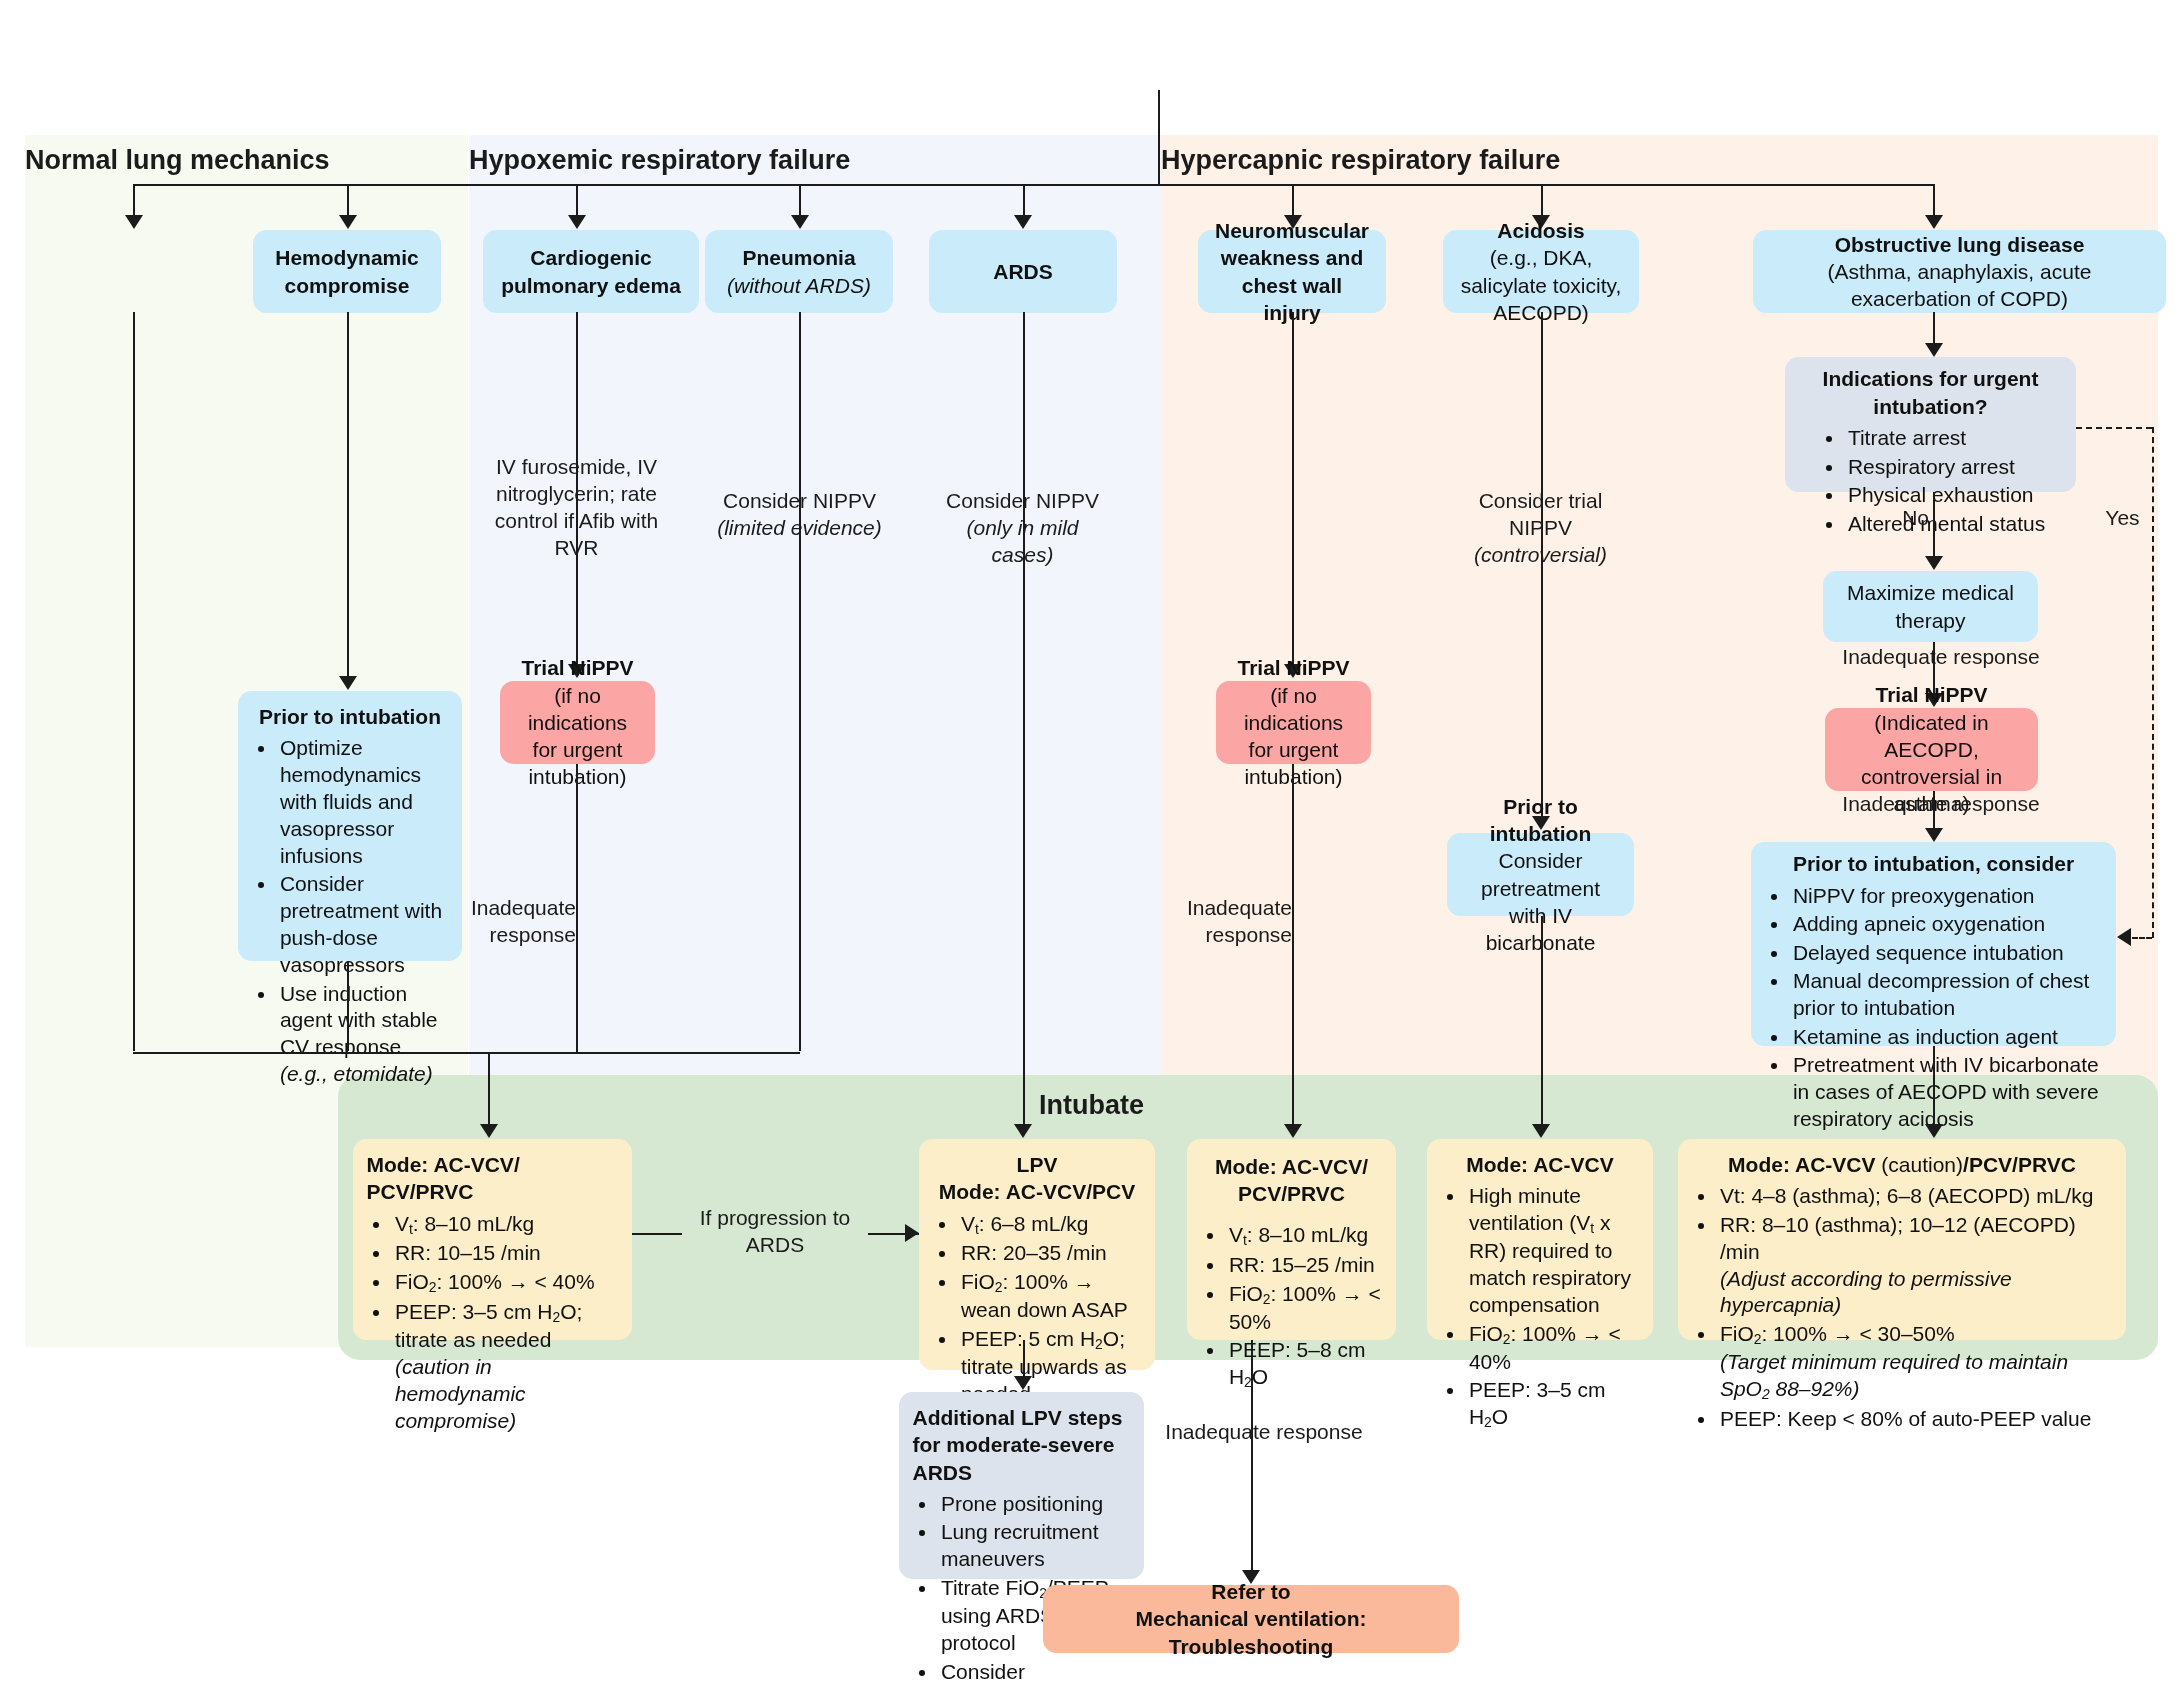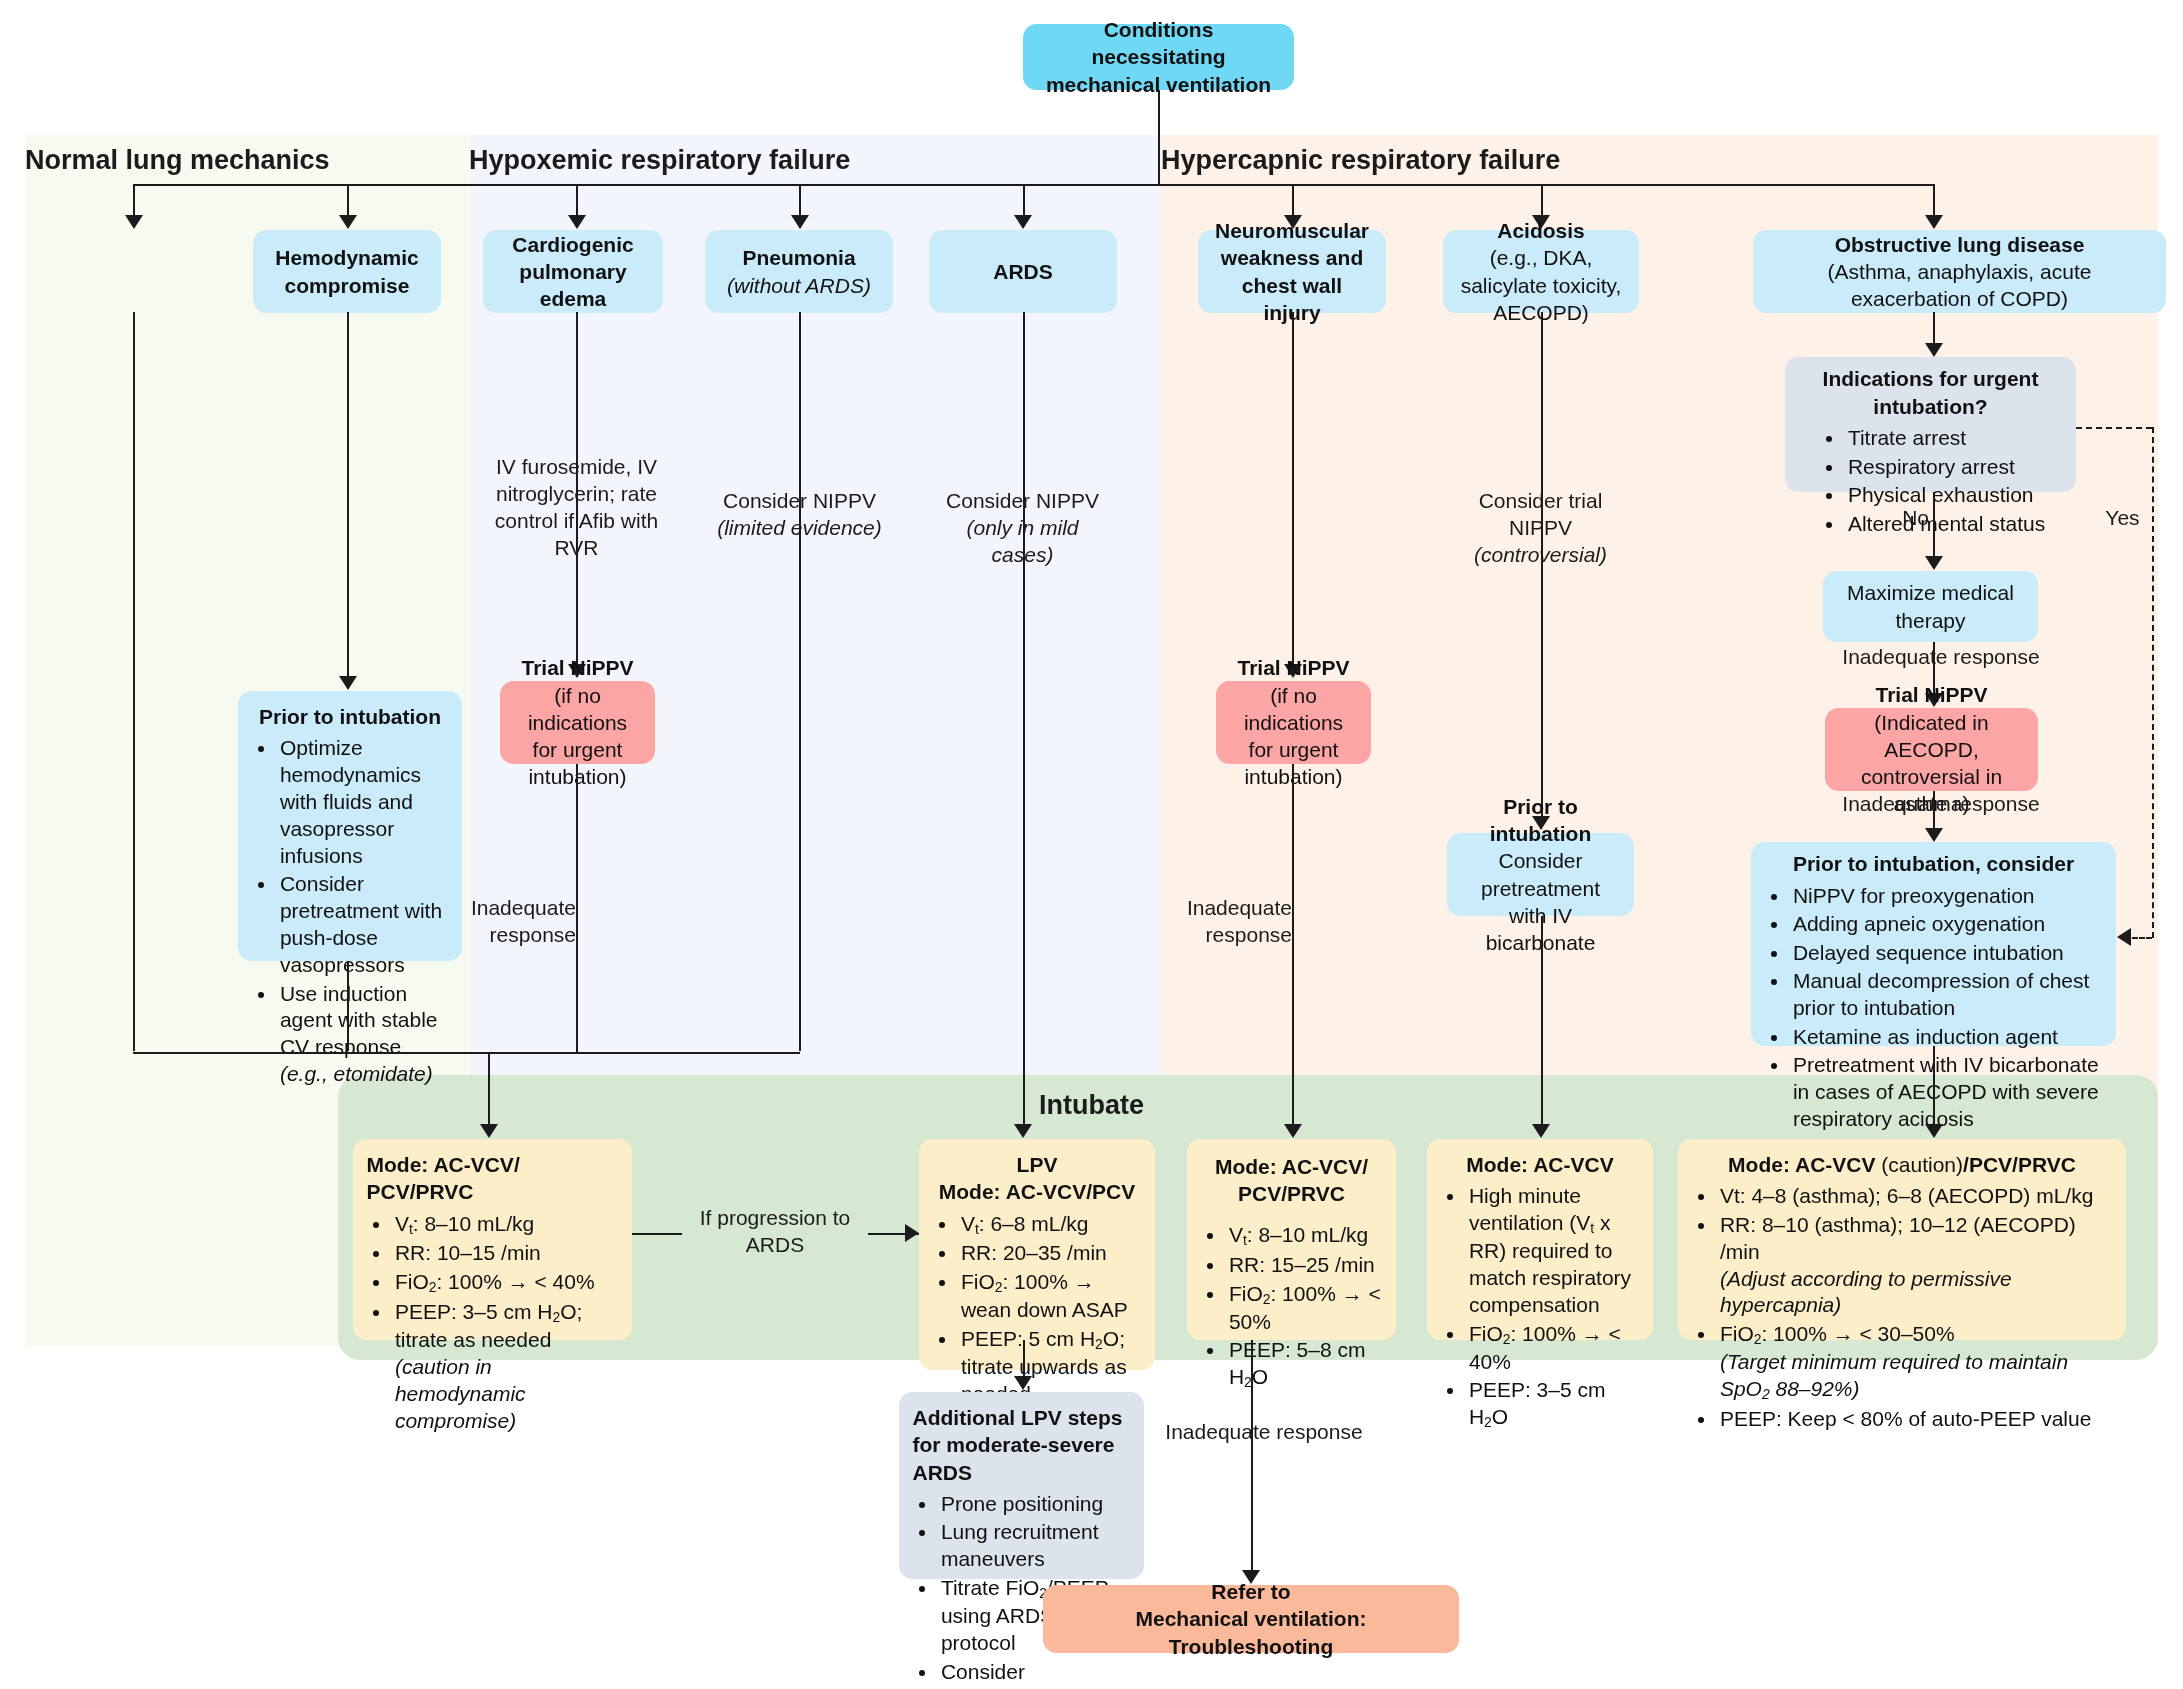--- a/index.html
+++ b/index.html
@@ -59,23 +59,20 @@
   <div class="band band-normal" style="left:25px;top:135px;width:443px;height:1212px;"></div>
   <div class="band band-hypox" style="left:469px;top:135px;width:693px;height:1212px;"></div>
   <div class="band band-hyperc" style="left:1161px;top:135px;width:997px;height:1212px;"></div>
   <div class="band band-intubate" style="left:338px;top:1075px;width:1820px;height:285px;"></div>
 
   <div class="band-title" style="left:25px;top:145px;width:443px;">Normal lung mechanics</div>
   <div class="band-title" style="left:469px;top:145px;width:693px;">Hypoxemic respiratory failure</div>
   <div class="band-title" style="left:1161px;top:145px;width:997px;">Hypercapnic respiratory failure</div>
   <div class="band-title" style="left:1039px;top:1090px;width:203px;">Intubate</div>
 
-  <div class="node n-brightblue" style="left:1023px;top:24px;width:271px;height:66px;display:flex;align-items:center;justify-content:center;">
-    <span class="ttl">Conditions necessitating mechanical ventilation</span>
-  </div>
 
   <div class="vline" style="left:1158px;top:90px;height:95px;"></div>
 
   <div class="hline" style="left:133px;top:184px;width:1801px;"></div>
 
   <div class="vline" style="left:133px;top:184px;height:34px;"></div>
   <div class="arrow-d" style="left:125px;top:215px;"></div>
 
   <div class="vline" style="left:347px;top:184px;height:34px;"></div>
   <div class="arrow-d" style="left:339px;top:215px;"></div>
@@ -96,21 +93,21 @@
   <div class="arrow-d" style="left:1532px;top:215px;"></div>
 
   <div class="vline" style="left:1933px;top:184px;height:34px;"></div>
   <div class="arrow-d" style="left:1925px;top:215px;"></div>
 
 
   <div class="node n-blue" style="left:253px;top:230px;width:188px;height:83px;display:flex;align-items:center;justify-content:center;">
     <span class="ttl">Hemodynamic compromise</span>
   </div>
 
-  <div class="node n-blue" style="left:483px;top:230px;width:180px;height:83px;display:flex;align-items:center;justify-content:center;">
+  <div class="node n-blue" style="left:483px;top:230px;width:216px;height:83px;display:flex;align-items:center;justify-content:center;">
     <span class="ttl">Cardiogenic pulmonary edema</span>
   </div>
 
   <div class="node n-blue" style="left:705px;top:230px;width:188px;height:83px;display:flex;flex-direction:column;align-items:center;justify-content:center;">
     <span class="ttl">Pneumonia</span>
     <span class="subi">(without ARDS)</span>
   </div>
 
   <div class="node n-blue" style="left:929px;top:230px;width:188px;height:83px;display:flex;align-items:center;justify-content:center;">
     <span class="ttl">ARDS</span>

